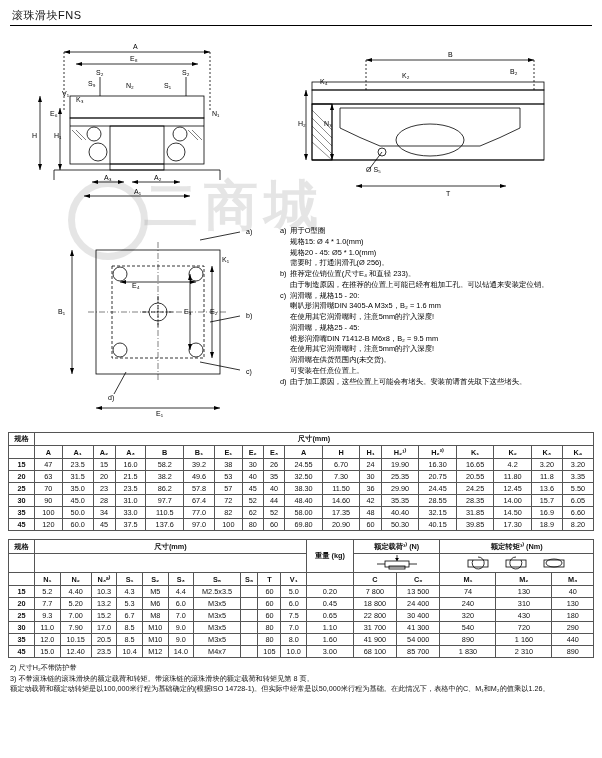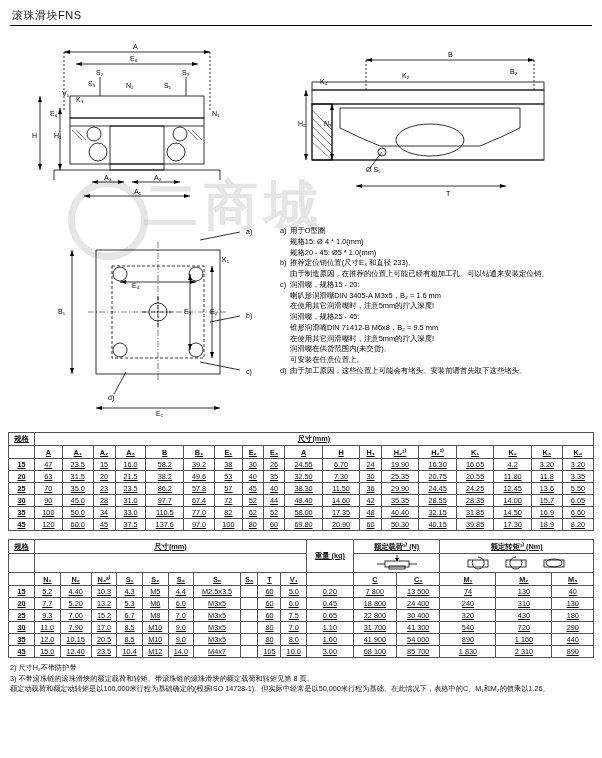--- a/index.html
+++ b/index.html
@@ -61,21 +61,21 @@
     width: 300px;
     font-size: 7.4px;
     line-height: 1.32;
     color: #000;
   }
   .notes p { margin: 0 0 1px 0; }
   .notes .lbl { display:inline-block; width: 10px; }
   .notes .ind { padding-left: 10px; display:block; }
 
   
-  table { border-collapse: collapse; font-size: 7.3px; width: 100%; text-decoration: underline; }
+  table { border-collapse: collapse; font-size: 7.3px; width: 100%; }
   .t1 td, .t1 th, .t2 td, .t2 th { border: 0.6px solid #555; padding: 1px 2px; text-align:center; }
   .t1 th, .t2 th { font-weight: bold; background: #fff; }
   .rowlabel { font-weight: bold; }
   .t1 { margin-top: 2px; }
   .t2 { margin-top: 8px; }
   .hdrtall { height: 16px; }
   .sizehdr { width: 26px; }
   .leftcell { text-align:left; padding-left:3px; }
 
   .icon-cell svg { margin: 0 auto; }
@@ -290,20 +290,21 @@
           <path d="M162 44 l-2 6 h4 z" fill="#000" stroke="none"></path>
           <path d="M162 136 l-2 -6 h4 z" fill="#000" stroke="none"></path>
         </g>
       </svg>
     </div>
 
     <div class="notes">
       <p><span class="lbl">a)</span><span>用于O型圈</span></p>
       <p class="ind">规格15:  Ø 4 * 1.0(mm)</p>
       <p class="ind">规格20 - 45: Ø5 * 1.0(mm)</p>
+      <p class="ind">需要时，打通润滑孔(Ø 256)。</p>
 
       <p><span class="lbl">b)</span><span>推荐定位销位置(尺寸E₄ 和直径 233)。</span></p>
       <p class="ind">由于制造原因，在推荐的位置上可能已经有粗加工孔。可以钻通来安装定位销。</p>
 
       <p><span class="lbl">c)</span><span>润滑嘴，规格15 - 20:</span></p>
       <p class="ind">喇叭形润滑嘴DIN 3405-A M3x5，B₂ = 1.6 mm</p>
       <p class="ind">在使用其它润滑嘴时，注意5mm的拧入深度!</p>
       <p class="ind">润滑嘴，规格25 - 45:</p>
       <p class="ind">锥形润滑嘴DIN 71412-B M6x8，B₂ = 9.5 mm</p>
       <p class="ind">在使用其它润滑嘴时，注意5mm的拧入深度!</p>

